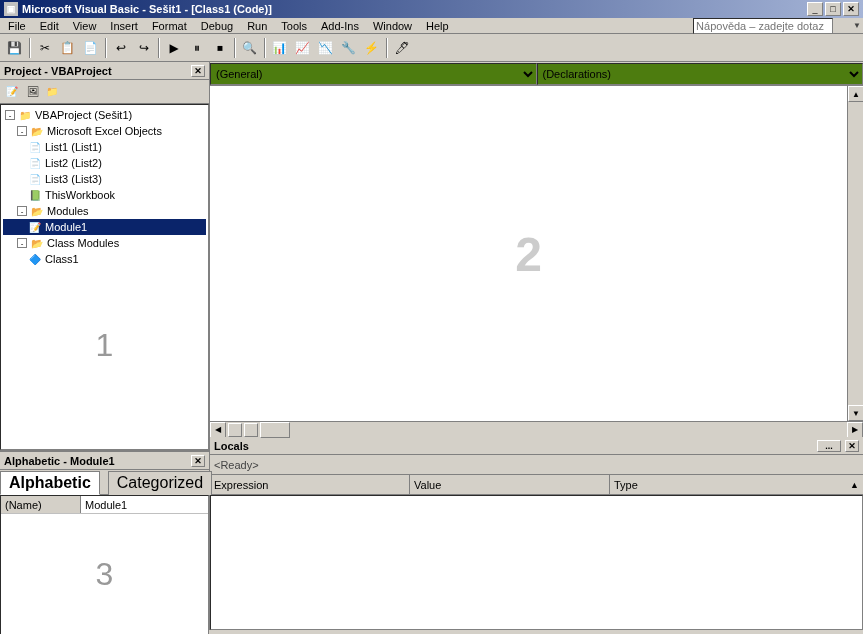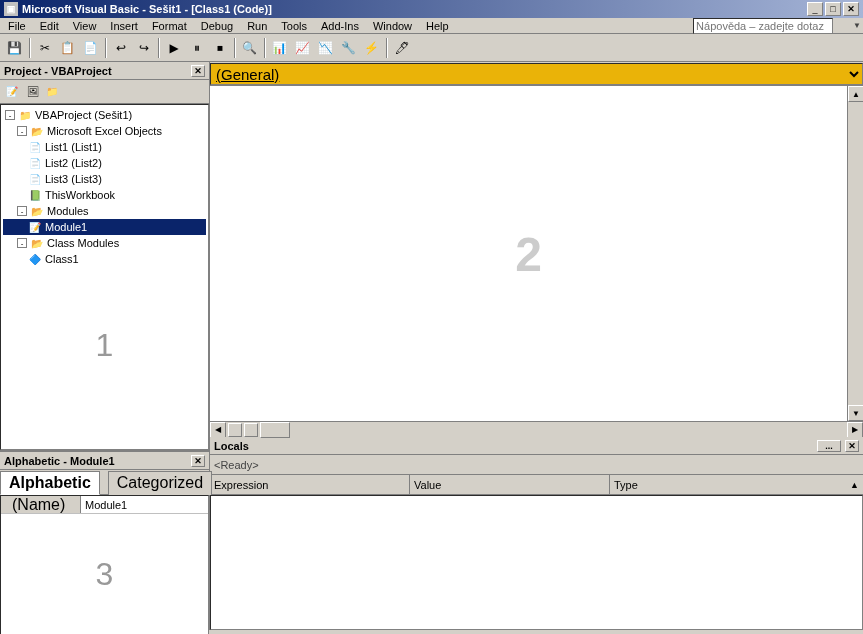--- a/index.html
+++ b/index.html
@@ -283,24 +283,24 @@
       overflow-y: auto;
     }
     .prop-row {
       display: flex;
       border-bottom: 1px solid #c0c0c0;
       font-size: 11px;
       height: 18px;
     }
     .prop-name-cell {
       width: 80px;
-      padding: 1px 11px;
+      padding: 1px 4px;
       background: #d4d0c8;
       border-right: 1px solid #808080;
-      font-size: 16px;
+      font-size: 11px;
       display: flex;
       align-items: center;
     }
     .prop-val-cell {
       flex: 1;
       padding: 1px 4px;
       background: #fff;
       font-size: 11px;
       display: flex;
       align-items: center;
@@ -316,24 +316,23 @@
       display: flex;
       align-items: center;
       background: #d4d0c8;
       border-bottom: 1px solid #808080;
       height: 24px;
     }
     .code-select {
       flex: 1;
       height: 22px;
       border: 1px inset #808080;
-      font-size: 15px;
-      background: #eab308;
+      font-size: 11px;
+      background: #4d7c0f;
       padding: 1px;
-      text-decoration: underline;
     }
     .code-number {
       position: absolute;
       left: 50%;
       top: 50%;
       transform: translate(-50%, -50%);
       font-size: 48px;
       color: #ccc;
       font-weight: bold;
     }
@@ -634,20 +633,23 @@
 
   </div>
 
   <div class="right-panel">
 
     <div class="right-top">
       <div class="code-header">
         <select class="code-select">
           <option>(General)</option>
         </select>
+        <select class="code-select">
+          <option>(Declarations)</option>
+        </select>
       </div>
       <div class="code-editor-wrapper">
         <div class="code-editor-body">
           <div class="code-number">2</div>
         </div>
         <div class="vscroll">
           <div class="vscroll-arrow">▲</div>
           <div class="vscroll-track"></div>
           <div class="vscroll-arrow">▼</div>
         </div>

